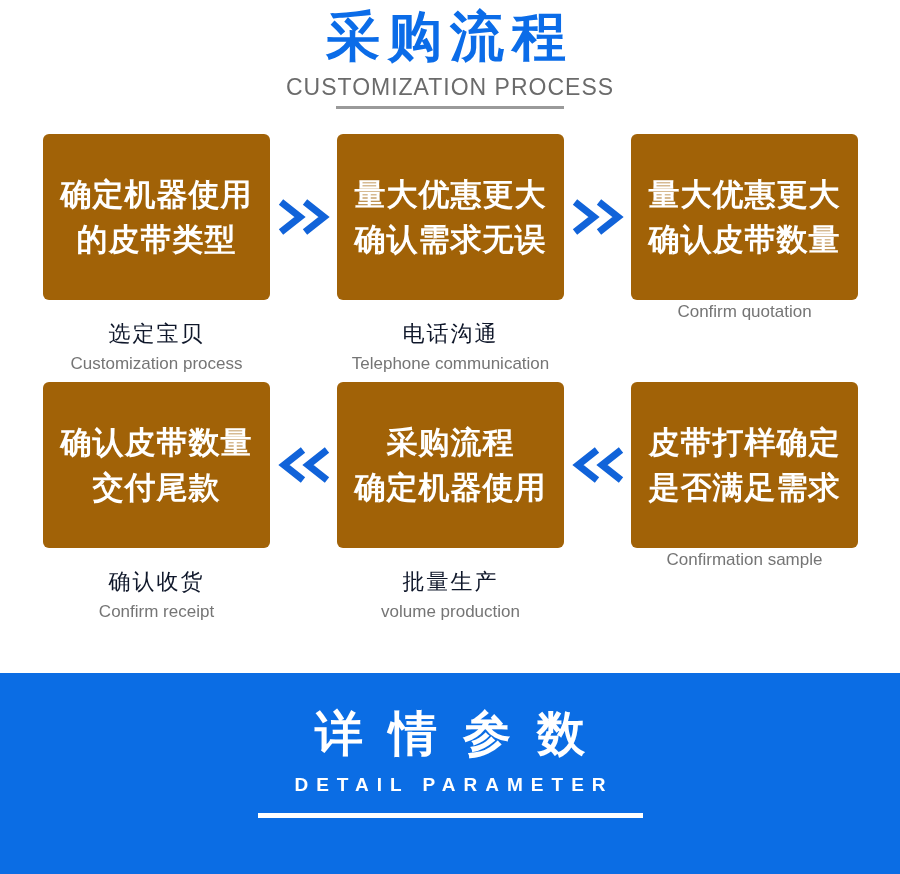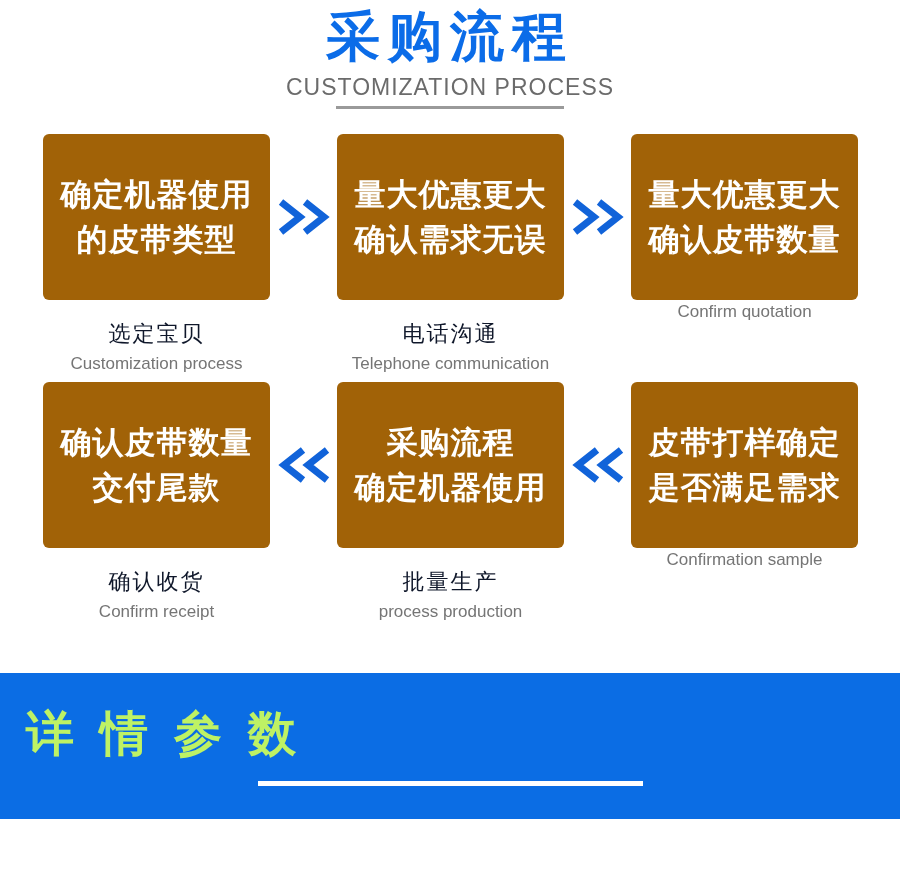--- a/index.html
+++ b/index.html
@@ -97,24 +97,24 @@
     stroke-width: 7;
   }
   .arrow-left .arrow-svg { transform: scaleX(-1); }
 
   
   .banner {
     position: absolute;
     left: 0;
     top: 673px;
     width: 900px;
-    height: 146px;
+    height: 201px;
     background: #0b6de4;
-    text-align: left;
-    color: #bef264;
+    text-align: center;
+    color: #ffffff;
   }
   .banner-title {
     padding-top: 30px;
     font-size: 48px;
     line-height: 62px;
     font-weight: 800;
     letter-spacing: 26px;
     padding-left: 26px; 
   }
   .banner-subtitle {
@@ -206,21 +206,21 @@
           <polyline points="27,4 46,19 27,34"></polyline>
         </svg>
       </div>
 
       <div class="step">
         <div class="step-box">
           <div class="box-line">采购流程</div>
           <div class="box-line">确定机器使用</div>
         </div>
         <div class="step-label">批量生产</div>
-        <div class="step-sublabel">process production</div>
+        <div class="step-sublabel">volume production</div>
       </div>
 
       <div class="arrow-cell arrow-left">
         <svg class="arrow-svg" viewBox="0 0 52 38" aria-hidden="true">
           <polyline points="3,4 22,19 3,34"></polyline>
           <polyline points="27,4 46,19 27,34"></polyline>
         </svg>
       </div>
 
       <div class="step">
@@ -229,16 +229,17 @@
           <div class="box-line">是否满足需求</div>
         </div>
         <div class="step-sublabel">Confirmation sample</div>
       </div>
 
     </div>
   </div>
 
   <div class="banner">
     <div class="banner-title">详情参数</div>
+    <div class="banner-subtitle">DETAIL PARAMETER</div>
     <div class="banner-underline"></div>
   </div>
 
 </div>
 
 </body></html>

